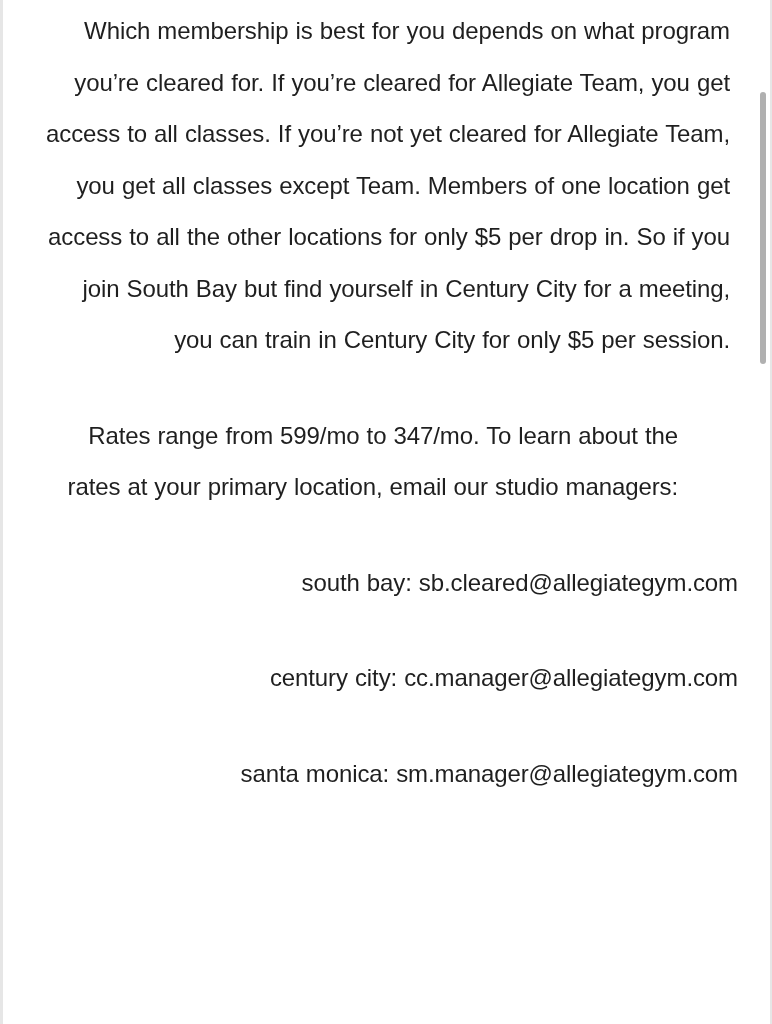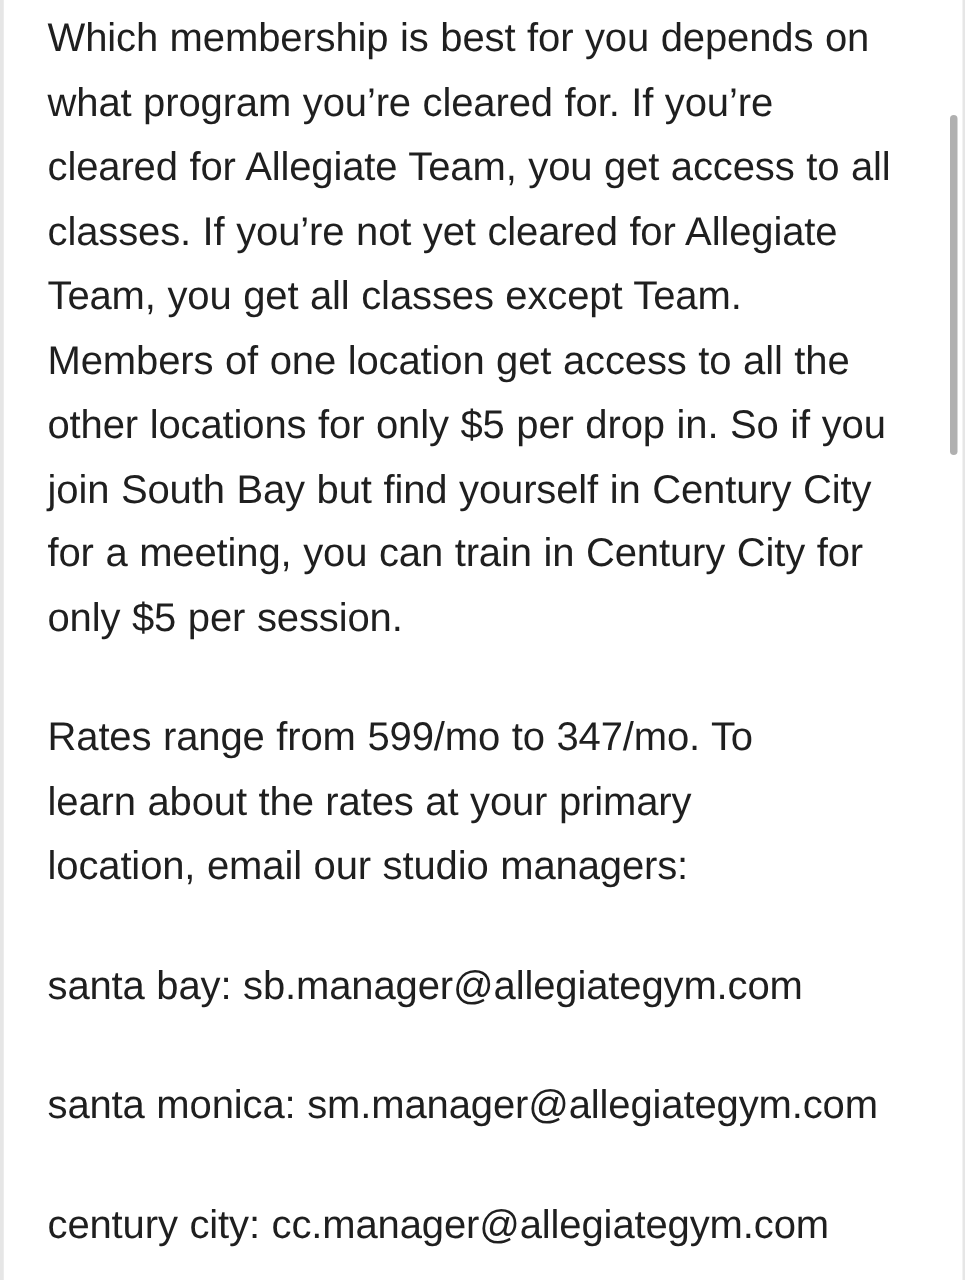--- a/index.html
+++ b/index.html
@@ -21,27 +21,28 @@
     background: #ffffff;
     padding: 0;
   }
   .content {
     position: absolute;
     left: 38px;
     top: 0;
     width: 700px;
   }
   .para {
-    font-size: 32px;
+    font-size: 24px;
     line-height: 51.5px;
     color: #1f1f1f;
     margin: 0 0 0 0;
     letter-spacing: -0.1px;
     font-weight: 400;
     word-spacing: 0.5px;
+    text-align: right;
   }
   .para + .para {
     margin-top: 44px;
   }
   .p-first {
     margin-top: 5px;
     width: 692px;
   }
   .p-rates {
     width: 640px;
@@ -87,22 +88,22 @@
 <body>
 
 <div class="page">
 
   <div class="edge-left"></div>
   <div class="edge-right"></div>
 
   <div class="content">
     <p class="para p-first">Which membership is best for you depends on what program you’re cleared for. If you’re cleared for Allegiate Team, you get access to all classes. If you’re not yet cleared for Allegiate Team, you get all classes except Team. Members of one location get access to all the other locations for only $5 per drop in. So if you join South Bay but find yourself in Century City for a meeting, you can train in Century City for only $5 per session.</p>
     <p class="para p-rates">Rates range from 599/mo to 347/mo. To learn about the rates at your primary location, email our studio managers:</p>
-    <p class="para p-email">santa bay: sb.manager@allegiategym.com</p>
+    <p class="para p-email">south bay: sb.cleared@allegiategym.com</p>
+    <p class="para p-email">century city: cc.manager@allegiategym.com</p>
     <p class="para p-email">santa monica: sm.manager@allegiategym.com</p>
-    <p class="para p-email">century city: cc.manager@allegiategym.com</p>
   </div>
 
   <div class="scrollbar-track">
     <div class="scrollbar-thumb"></div>
   </div>
 
 </div>
 
 </body></html>

